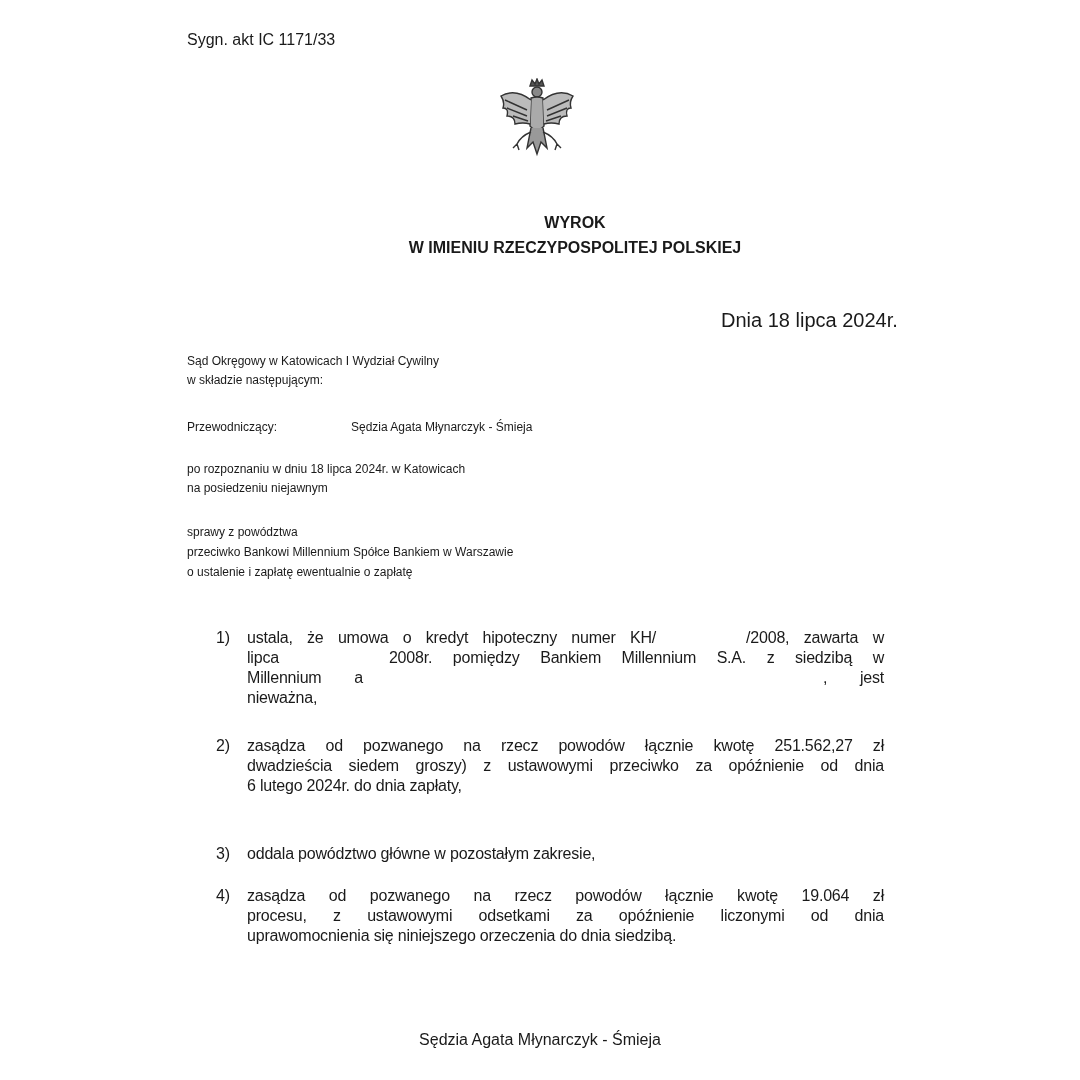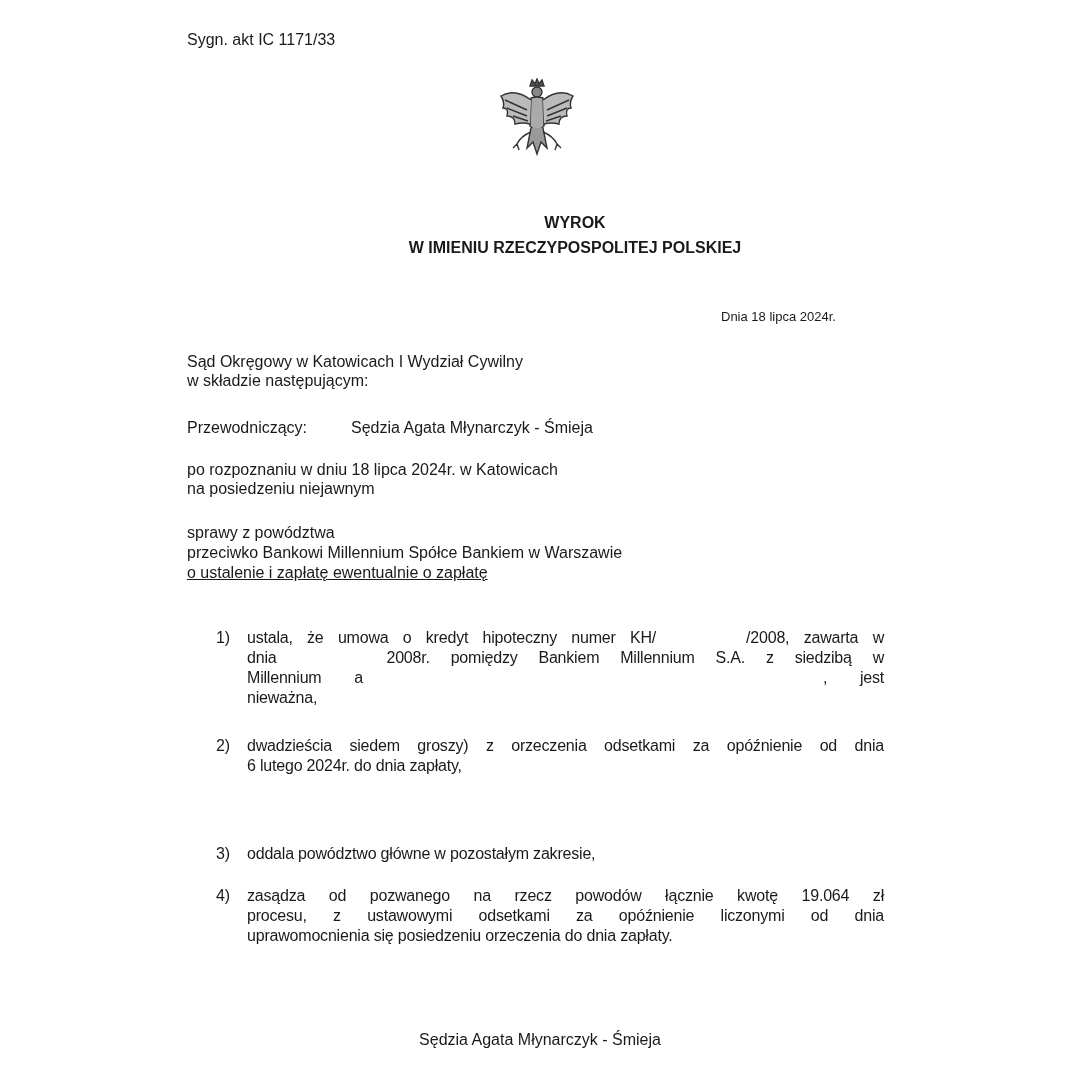--- a/index.html
+++ b/index.html
@@ -1,27 +1,27 @@
 <!DOCTYPE html>
 <html><head>
 <meta charset="utf-8">
 <style>
   html, body { margin: 0; padding: 0; background: #ffffff; }
   body {
     width: 1080px; height: 1080px; position: relative; overflow: hidden;
     font-family: "Liberation Sans", sans-serif; color: #1a1a1a;
   }
   .abs { position: absolute; white-space: nowrap; }
-  .txt { font-size: 16px; line-height: 19px; }
+  .txt { font-size: 12px; line-height: 19px; }
   .signature-ref { left: 187px; top: 31px; font-size: 16px; }
   .emblem { left: 497px; top: 78px; width: 80px; height: 86px; }
   .title { left: 0; width: 1080px; text-align: center; font-weight: bold; font-size: 16px; padding-left: 35px; }
   .title1 { top: 214px; }
   .title2 { top: 239px; }
-  .date { left: 721px; top: 309px; font-size: 13px; }
+  .date { left: 721px; top: 309px; font-size: 20px; }
   .block { left: 187px; }
   .spacer-label { display: inline-block; width: 164px; }
   .ruling {
     position: absolute; left: 216px; width: 668px;
     font-family: "Liberation Sans", sans-serif; font-size: 16px; line-height: 20px;
     letter-spacing: -0.2px;
   }
   .ruling .num { position: absolute; left: 0; top: 0; }
   .ruling .body { margin-left: 31px; text-align: justify; text-align-last: left; white-space: normal; }
   .line { display: block; text-align: justify; text-align-last: justify; }
@@ -70,57 +70,58 @@
 
   <div class="abs block txt" style="top:418px;">
     <span class="spacer-label">Przewodniczący:</span><span>Sędzia Agata Młynarczyk - Śmieja</span>
   </div>
 
   <div class="abs block txt" style="top:460px;">po rozpoznaniu w dniu 18 lipca 2024r. w Katowicach</div>
   <div class="abs block txt" style="top:479px;">na posiedzeniu niejawnym</div>
 
   <div class="abs block txt" style="top:523px;">sprawy z powództwa</div>
   <div class="abs block txt" style="top:543px;">przeciwko   Bankowi Millennium Spółce Bankiem w Warszawie</div>
-  <div class="abs block txt" style="top:563px;text-decoration:underline;">o ustalenie i zapłatę ewentualnie o zapłatę</div>
+  <div class="abs block txt" style="top:563px;">o ustalenie i zapłatę ewentualnie o zapłatę</div>
 
   <div class="ruling" style="top:628px;">
     <span class="num">1)</span>
     <div class="body">
       <span class="line">
         <span>ustala, że umowa o kredyt hipoteczny numer KH/</span><span class="redact" style="width:90px;"></span><span>/2008, zawarta w</span>
       </span>
       <span class="line">
-        <span>dnia</span><span class="redact" style="width:110px;"></span><span>2008r. pomiędzy Bankiem Millennium S.A. z siedzibą w</span>
+        <span>lipca</span><span class="redact" style="width:110px;"></span><span>2008r. pomiędzy Bankiem Millennium S.A. z siedzibą w</span>
       </span>
       <span class="line">
         <span>Millennium a</span><span class="redact" style="width:460px;"></span><span>, jest</span>
       </span>
       <span class="line last">nieważna,</span>
     </div>
   </div>
 
   <div class="ruling" style="top:736px;">
     <span class="num">2)</span>
     <div class="body">
-      <span class="line">dwadzieścia siedem groszy) z orzeczenia odsetkami za opóźnienie od dnia</span>
+      <span class="line">zasądza od pozwanego na rzecz powodów łącznie kwotę 251.562,27 zł</span>
+      <span class="line">dwadzieścia siedem groszy) z ustawowymi przeciwko za opóźnienie od dnia</span>
       <span class="line last">6 lutego 2024r. do dnia zapłaty,</span>
     </div>
   </div>
 
   <div class="ruling" style="top:844px;">
     <span class="num">3)</span>
     <div class="body">
       <span class="line last">oddala powództwo główne w pozostałym zakresie,</span>
     </div>
   </div>
 
   <div class="ruling" style="top:886px;">
     <span class="num">4)</span>
     <div class="body">
       <span class="line">zasądza od pozwanego na rzecz powodów łącznie kwotę 19.064 zł</span>
       <span class="line">procesu, z ustawowymi odsetkami za opóźnienie liczonymi od dnia</span>
-      <span class="line last">uprawomocnienia się posiedzeniu orzeczenia do dnia zapłaty.</span>
+      <span class="line last">uprawomocnienia się niniejszego orzeczenia do dnia siedzibą.</span>
     </div>
   </div>
 
   <div class="abs judge">Sędzia Agata Młynarczyk - Śmieja</div>
 
 </div>
 
 </body></html>

